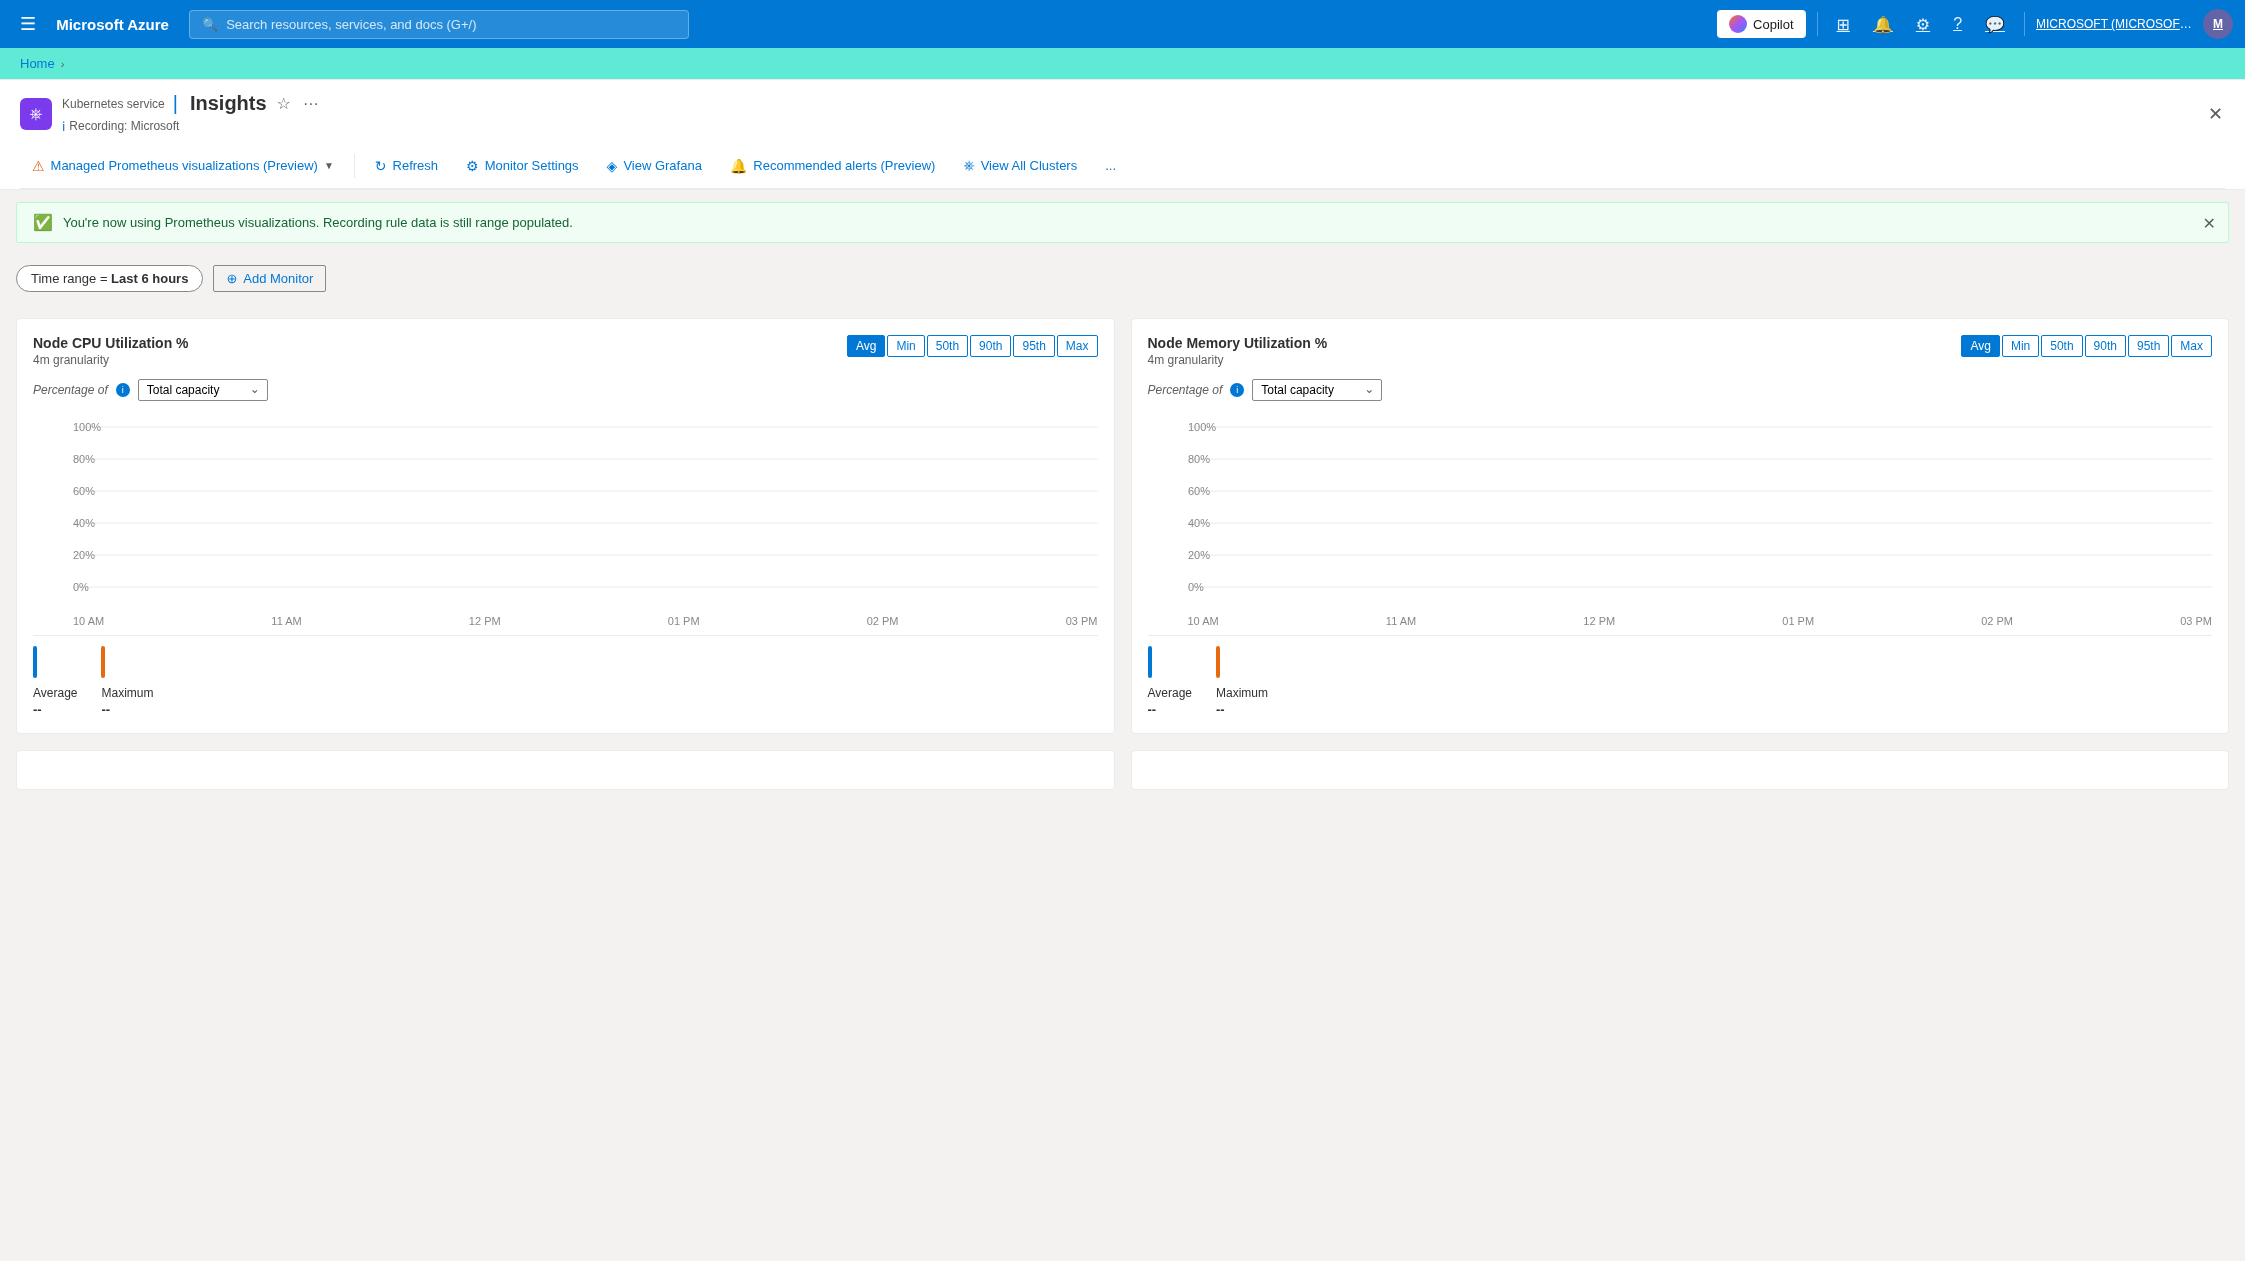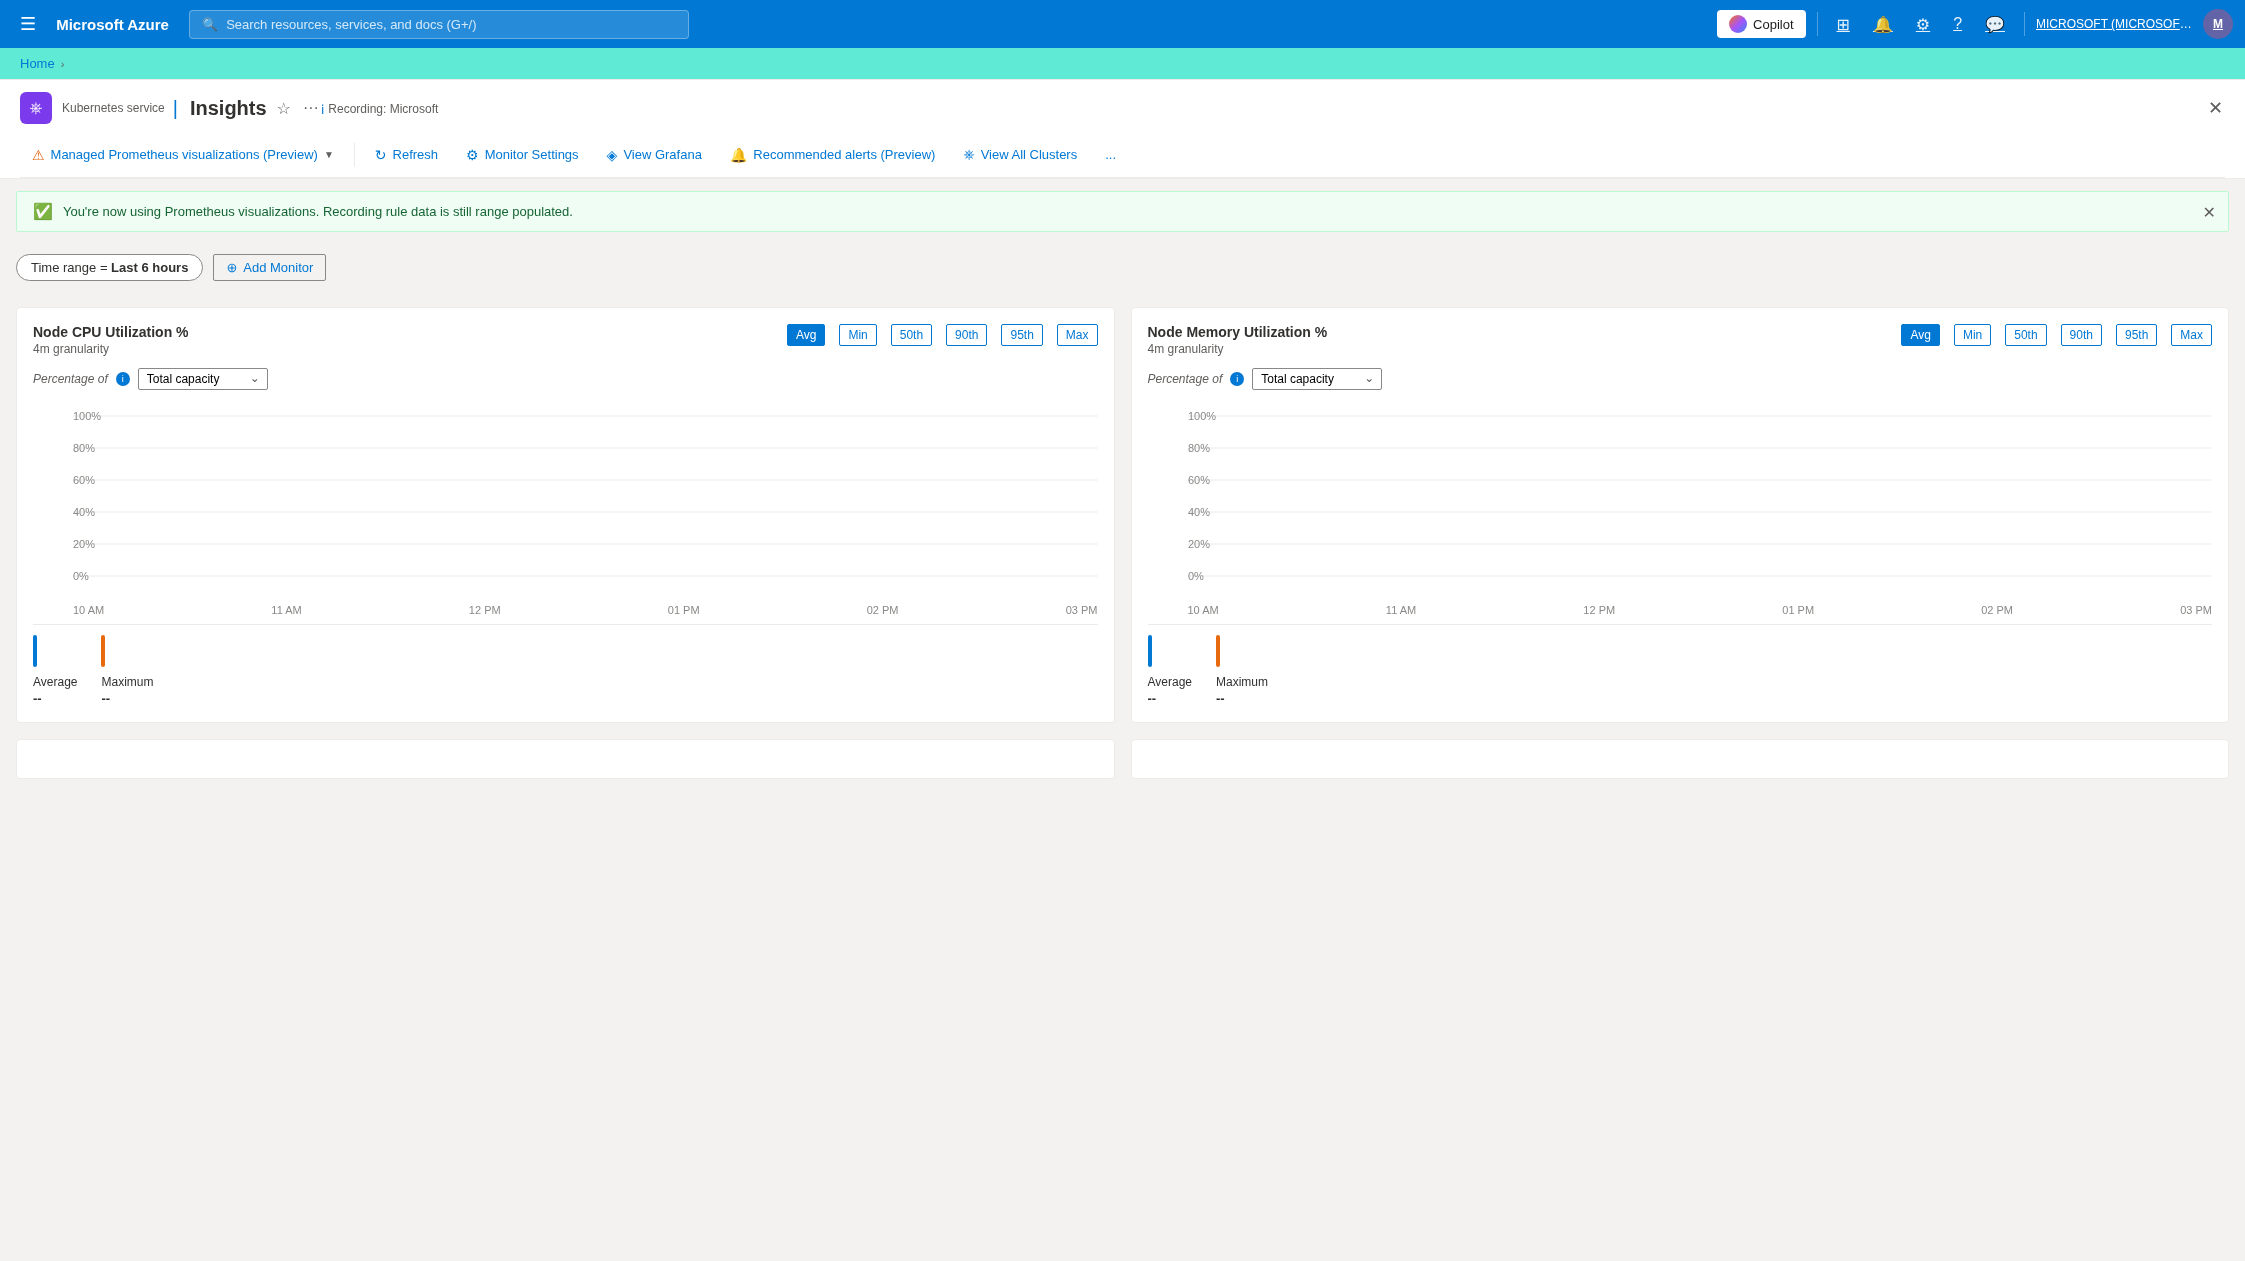--- a/index.html
+++ b/index.html
@@ -77,21 +77,21 @@
       padding-bottom: 8px;
     }
     .service-icon { width: 32px; height: 32px; }
     .service-icon-inner {
       width: 32px; height: 32px;
       background: #7c3aed;
       border-radius: 6px;
       display: flex; align-items: center; justify-content: center;
       color: white; font-size: 16px;
     }
-    .page-title-section { display: flex; flex-direction: row; }
+    .page-title-section { display: flex; flex-direction: column; }
     .page-title-row { display: flex; align-items: center; gap: 8px; }
     .page-breadcrumb-label { color: #605e5c; font-size: 12px; }
     .page-separator { color: #0078d4; font-size: 20px; font-weight: 300; margin-right: 4px; }
     .page-title { font-size: 20px; font-weight: 600; color: #323130; }
     .page-subtitle { font-size: 12px; color: #605e5c; display: flex; align-items: center; gap: 4px; margin-top: 2px; }
     .page-subtitle-icon { color: #0078d4; font-size: 13px; }
     .star-btn { background: none; border: none; cursor: pointer; color: #605e5c; font-size: 16px; padding: 2px; }
     .ellipsis-btn { background: none; border: none; cursor: pointer; color: #605e5c; font-size: 16px; padding: 2px; }
     .close-btn { background: none; border: none; cursor: pointer; color: #605e5c; font-size: 18px; padding: 2px; margin-left: auto; }
 
@@ -209,21 +209,21 @@
       min-width: 0;
     }
     .chart-header {
       display: flex;
       justify-content: space-between;
       align-items: flex-start;
       margin-bottom: 12px;
     }
     .chart-title { font-size: 14px; font-weight: 600; color: #323130; }
     .chart-subtitle { font-size: 12px; color: #605e5c; margin-top: 2px; }
-    .chart-btn-group { display: flex; gap: 14px; border-radius: 10px; }
+    .chart-btn-group { display: flex; gap: 2px; border-radius: 10px; }
     .chart-btn {
       background: none;
       border: 1px solid #0078d4;
       color: #0078d4;
       padding: 3px 8px;
       font-size: 12px;
       cursor: pointer;
       border-radius: 2px;
     }
     .chart-btn.active { background: #0078d4; color: white; }

